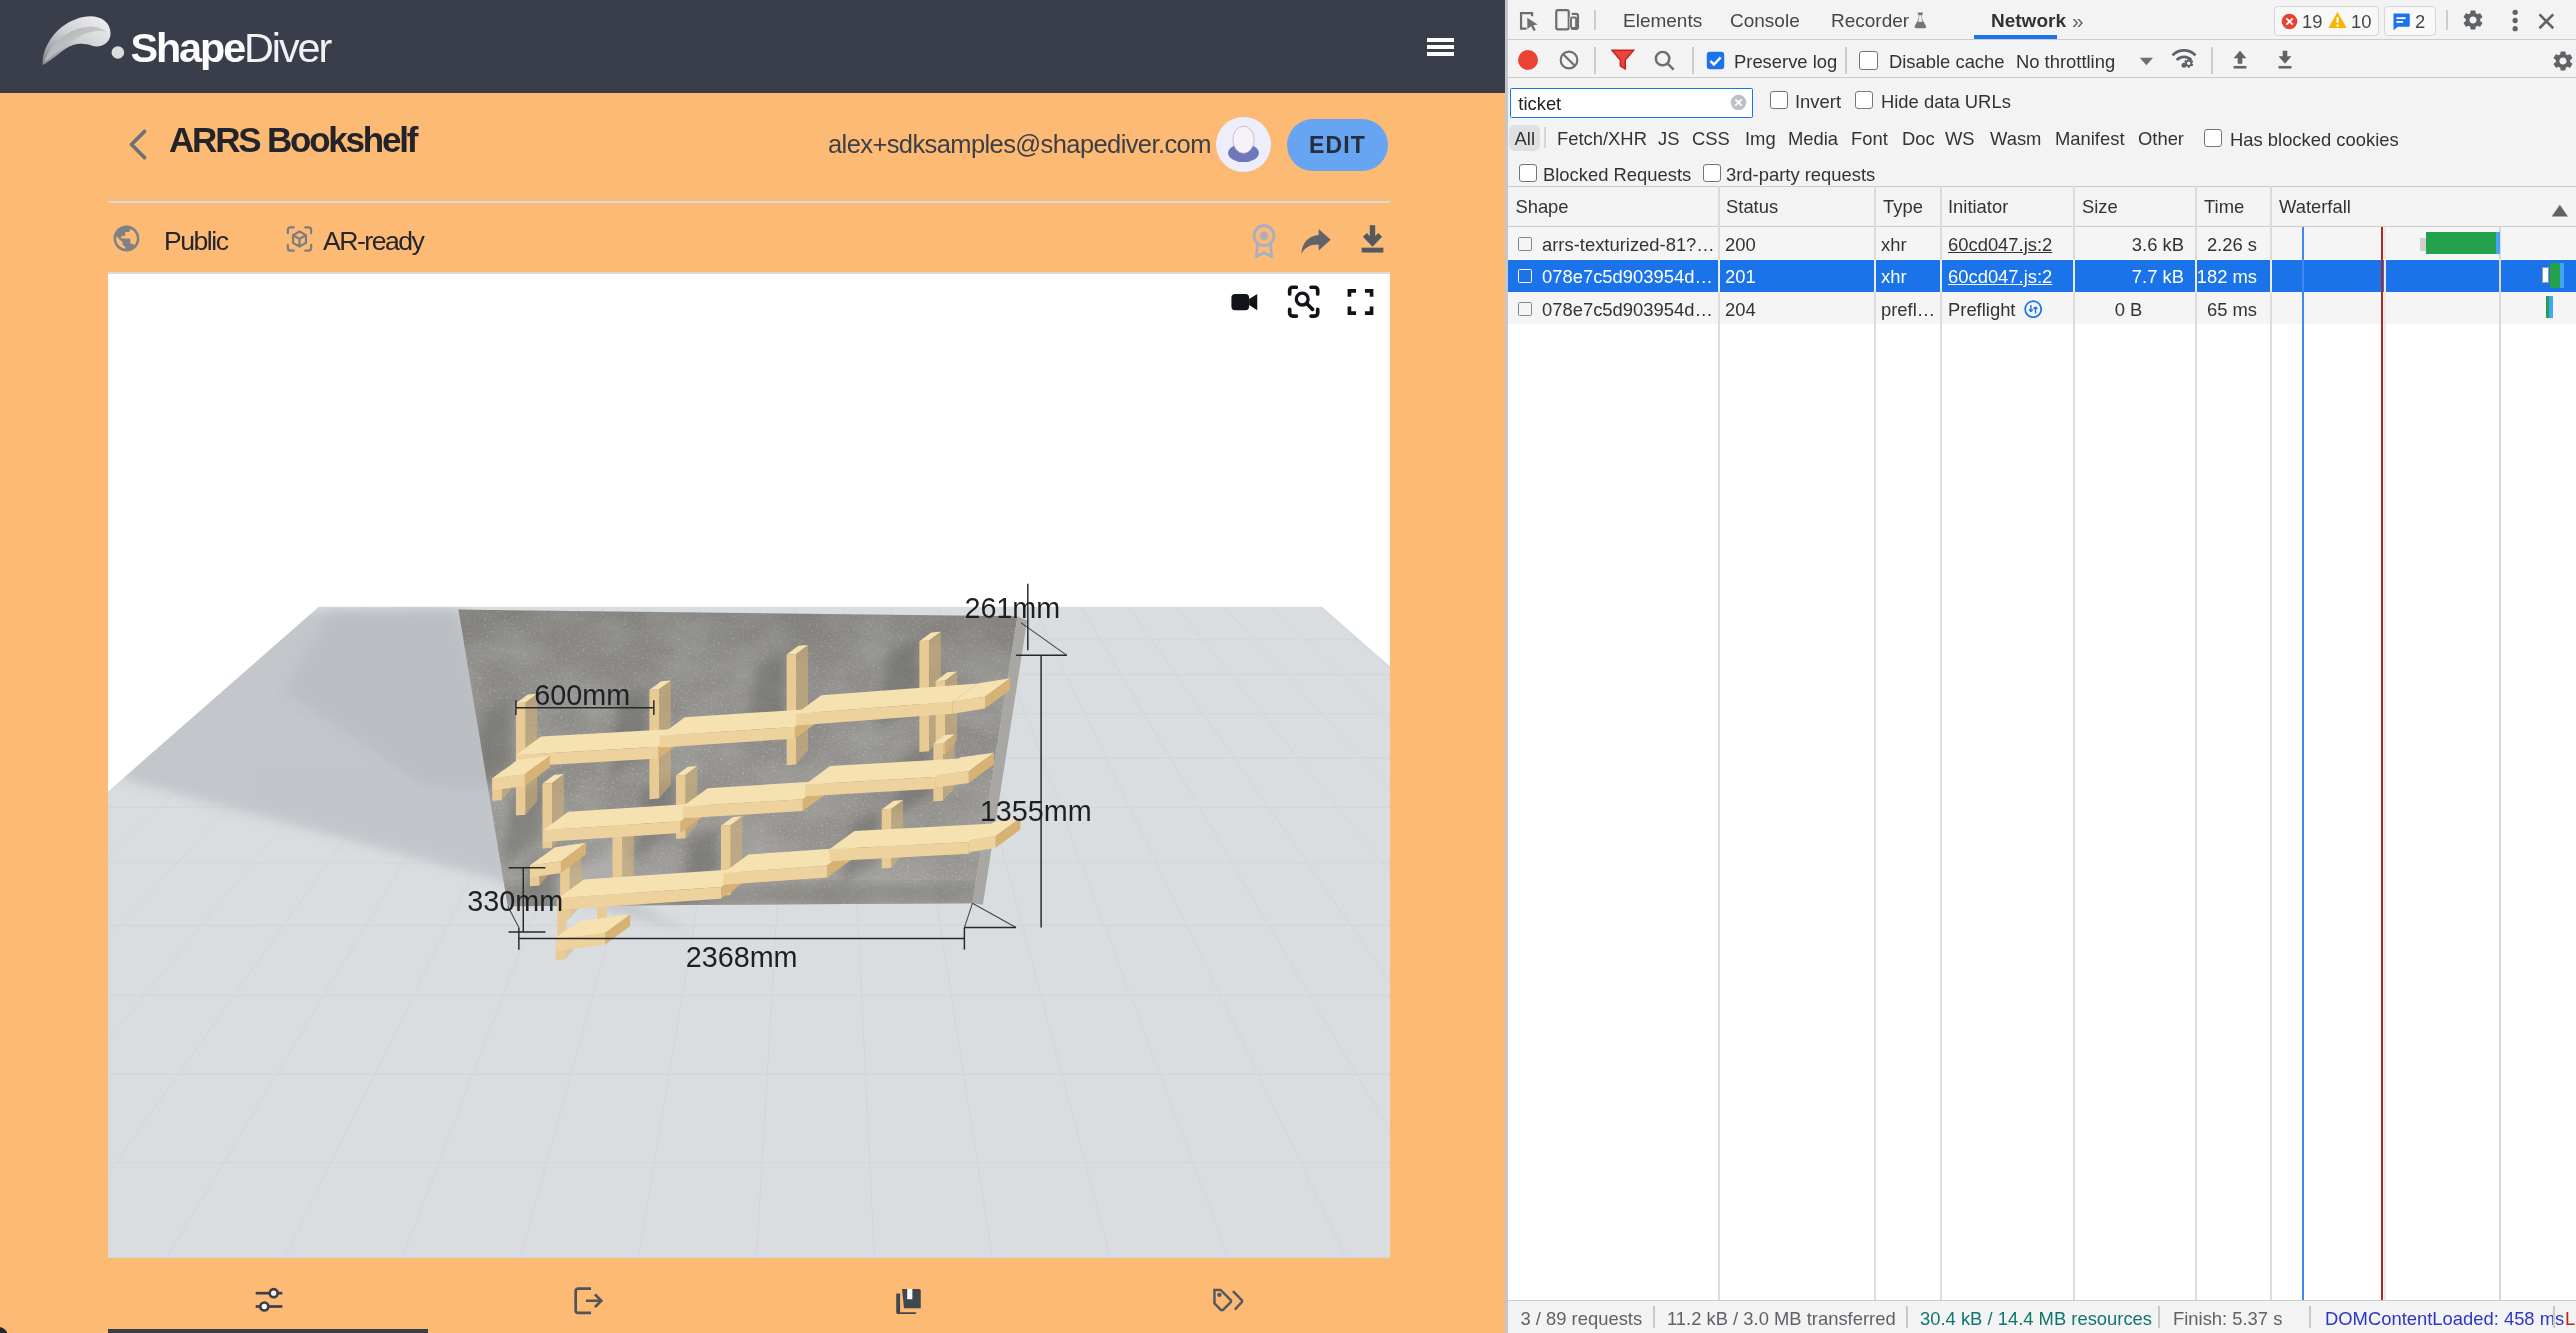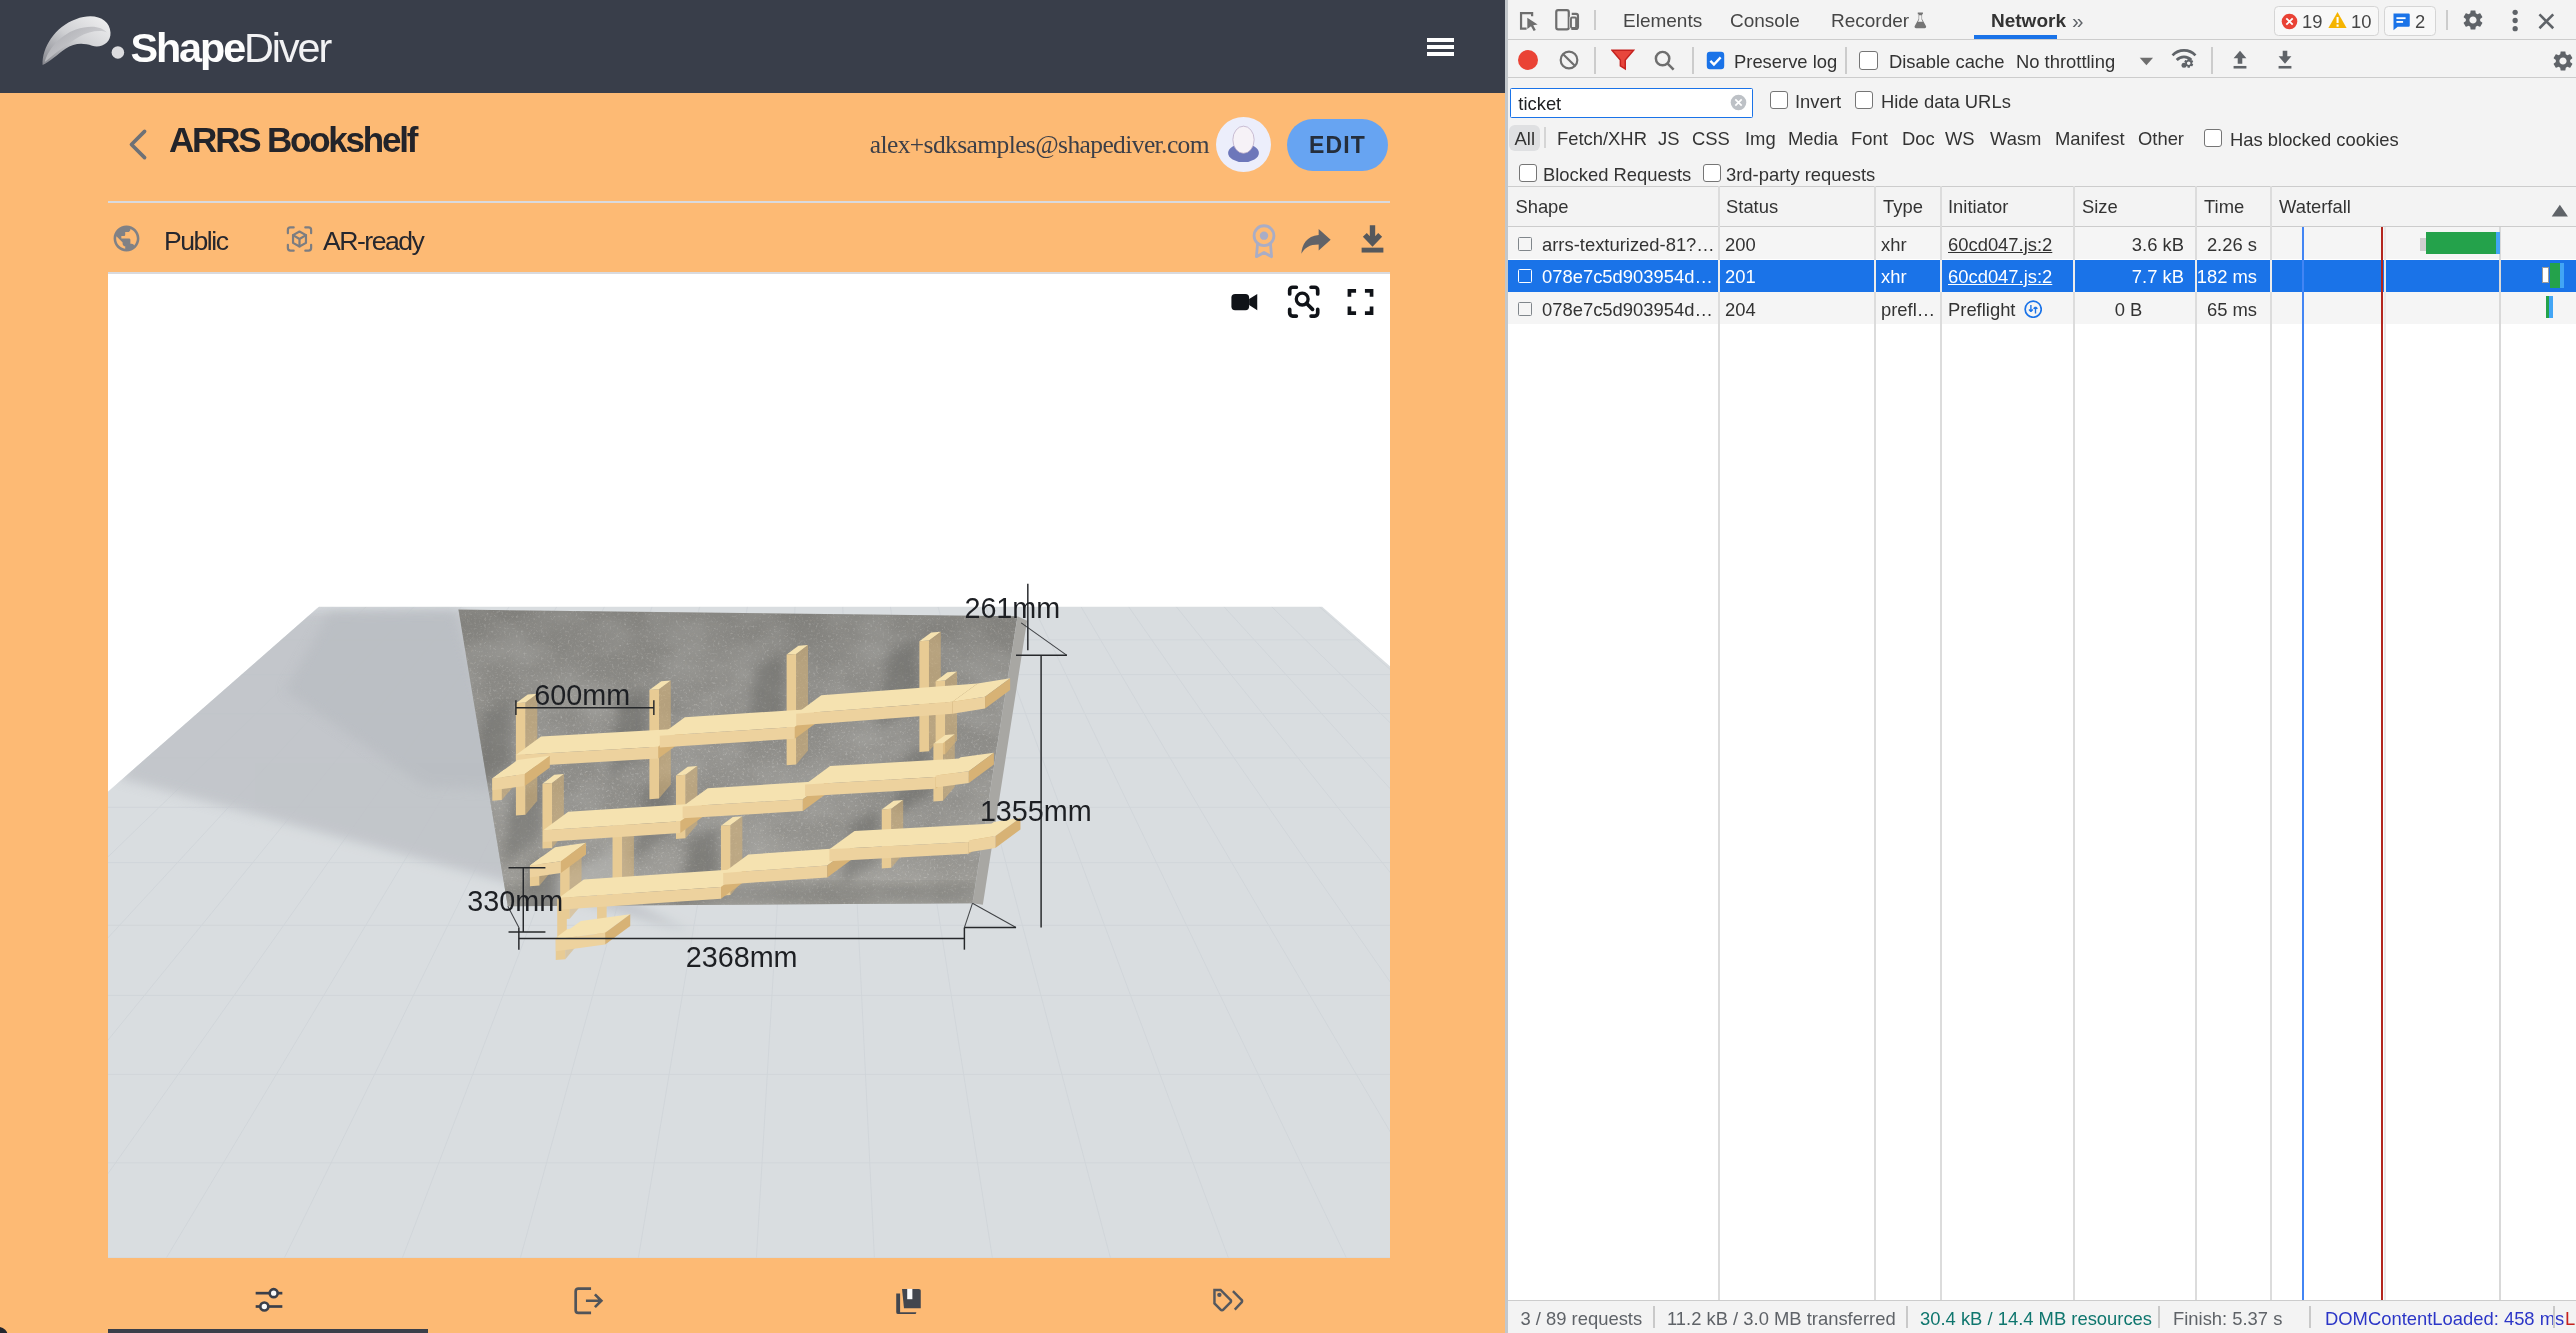--- a/index.html
+++ b/index.html
@@ -5,21 +5,21 @@
   * { margin:0; padding:0; box-sizing:border-box; }
   html,body { width:2576px; height:1334px; overflow:hidden; }
   body { font-family:"Liberation Sans", sans-serif; position:relative; background:#fafafa; }
   .abs { position:absolute; }
   
   #app { position:absolute; left:0; top:0; width:1506px; height:1334px; background:#fdba74; overflow:hidden; }
   #hdr { position:absolute; left:0; top:0; width:1506px; height:93px; background:#393e4a; }
   #burger div { position:absolute; left:1427px; width:27px; height:3.7px; background:#fff; }
   #title { position:absolute; left:169px; top:120px; font-size:35px; font-weight:bold; color:#23242a; letter-spacing:-2.2px; }
   #chev { position:absolute; left:124px; top:127px; }
-  #email { position:absolute; left:828px; top:130px; width:381px; font-size:25.5px; color:#3c3f48; text-align:right; letter-spacing:-0.6px;font-family:Liberation Serif, serif;}
+  #email { position:absolute; left:828px; top:130px; width:381px; font-size:25.5px; color:#3c3f48; letter-spacing:-0.6px;}
   #editbtn { position:absolute; left:1287px; top:119px; width:101px; height:52px; background:#67a4f2; border-radius:26.6px; color:#252e3c; font-weight:bold; font-size:23px; letter-spacing:1.1px; text-align:center; line-height:52px; }
   .divider { position:absolute; left:108px; width:1282px; height:1.5px; background:#d9dade; }
   #metaPublic { position:absolute; left:164px; top:226px; font-size:26.6px; letter-spacing:-1.5px; color:#26272e; }
   #metaAR { position:absolute; left:323px; top:226px; font-size:26.6px; letter-spacing:-1.5px; color:#26272e; }
   
   #viewer { position:absolute; left:108px; top:274px; width:1282px; height:984px; background:#fff; overflow:hidden; }
   
   #devtools { position:absolute; left:1505px; top:0; width:1071px; height:1334px; background:#f3f3f3; border-left:3px solid #c3c7cb; font-size:18.4px; color:#333; }
   .vsep { position:absolute; width:1.5px; background:#ccc; }
   .dtxt { position:absolute; white-space:nowrap; }

